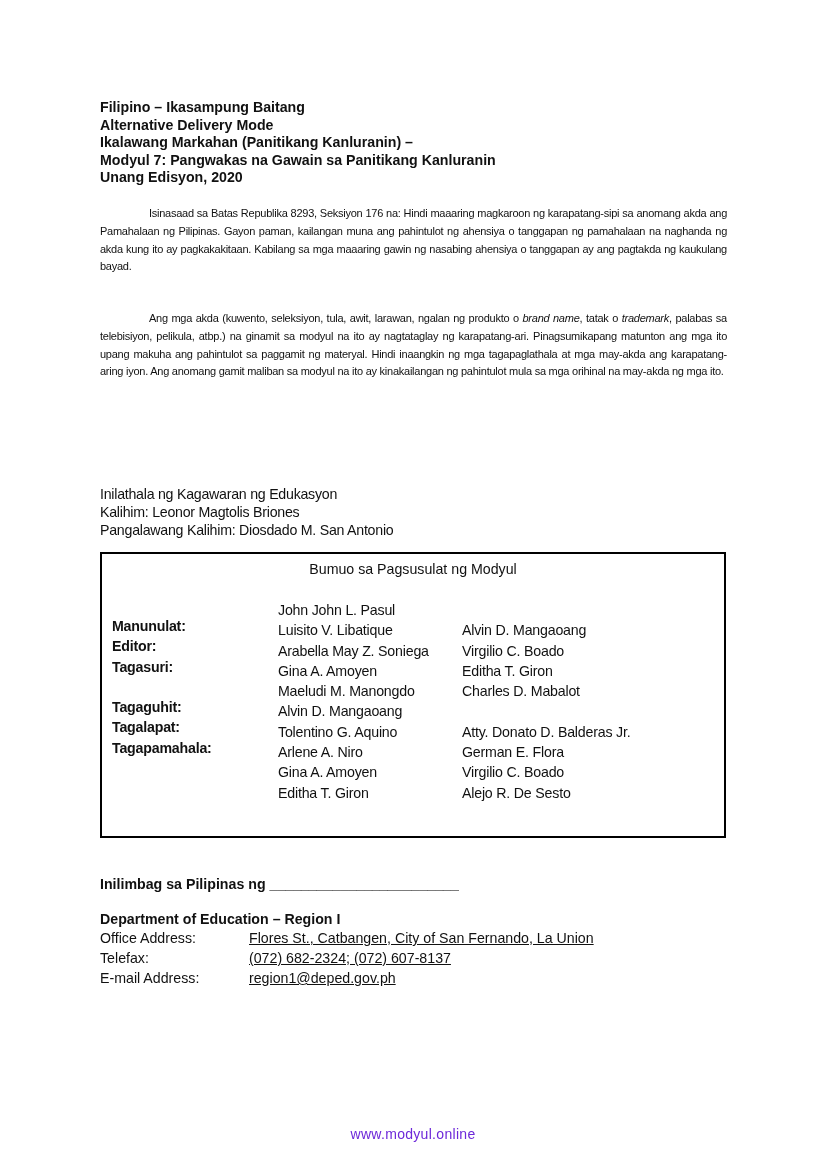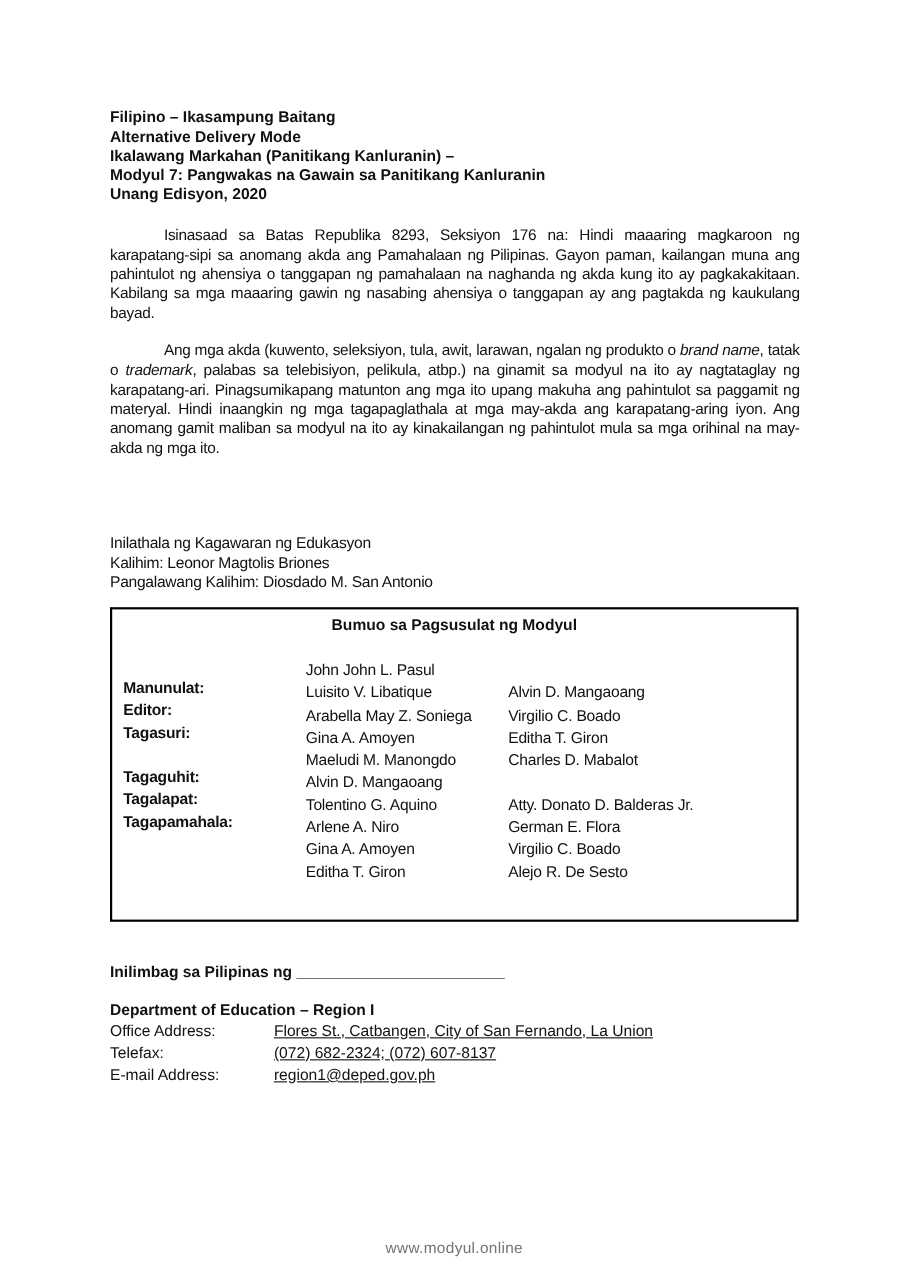--- a/index.html
+++ b/index.html
@@ -8,57 +8,57 @@
     font-family: "Liberation Sans", sans-serif; color: #111111;
   }
   .page { position: absolute; left: 0; top: 0; width: 826px; height: 844px; }
   .header-block {
     position: absolute; left: 100px; top: 99px; width: 640px;
     font-weight: bold; font-size: 14.2px; line-height: 17.6px;
   }
   .header-block div { white-space: nowrap; }
   .para {
     position: absolute; left: 100px; width: 627px;
-    font-size: 14px; line-height: 17.8px; text-align: justify;
+    font-size: 11px; line-height: 17.8px; text-align: justify;
     font-stretch: condensed; letter-spacing: -0.25px;
   }
   .para .indent { display: inline-block; width: 49px; }
   #p1 { top: 205px; }
   #p2 { top: 310px; }
   #p3 { top: 433px; }
   .pub-block {
     position: absolute; left: 100px; top: 486px; width: 500px;
     font-size: 14.2px; line-height: 17.8px; letter-spacing: -0.25px;
   }
   .credits-box {
     position: absolute; left: 100px; top: 552px; width: 622px; height: 282px;
     border: 2px solid #000000;
   }
   .credits-title {
     position: absolute; left: 0; right: 0; top: 7px; text-align: center;
-    font-weight: bold; font-size: 14.2px;
+    font-weight: normal; font-size: 14.2px;
   }
   .credits-table { position: absolute; left: 10px; top: 46px; }
   .credit-row { position: relative; height: 20.3px; font-size: 14.2px; line-height: 20.3px; letter-spacing: -0.2px; }
   .credit-row .role { position: absolute; left: 0; font-weight: bold; white-space: nowrap; margin-top: 16px; }
   .credit-row .c1 { position: absolute; left: 166px; white-space: nowrap; }
   .credit-row .c2 { position: absolute; left: 350px; white-space: nowrap; }
   .printed {
     position: absolute; left: 100px; top: 876px; font-weight: bold; font-size: 14.2px; white-space: nowrap;
   }
   .deped {
     position: absolute; left: 100px; top: 910px; font-size: 14.2px; line-height: 20px;
   }
   .deped .title { font-weight: bold; height: 18px; line-height: 18px; }
   .contact-row { position: relative; height: 20px; white-space: nowrap; }
   .contact-row .label { position: absolute; left: 0; }
   .contact-row .value { position: absolute; left: 149px; text-decoration: underline; }
   .watermark {
     position: absolute; left: 0; width: 826px; top: 1126px; text-align: center;
-    font-size: 14px; color: #737373; letter-spacing: 0.3px;
+    font-size: 14px; color: #6d28d9; letter-spacing: 0.3px;
   }
 </style>
 </head>
 <body>
 
 <div class="page">
 
   <div class="header-block">
     <div>Filipino – Ikasampung Baitang</div>
     <div>Alternative Delivery Mode</div>

